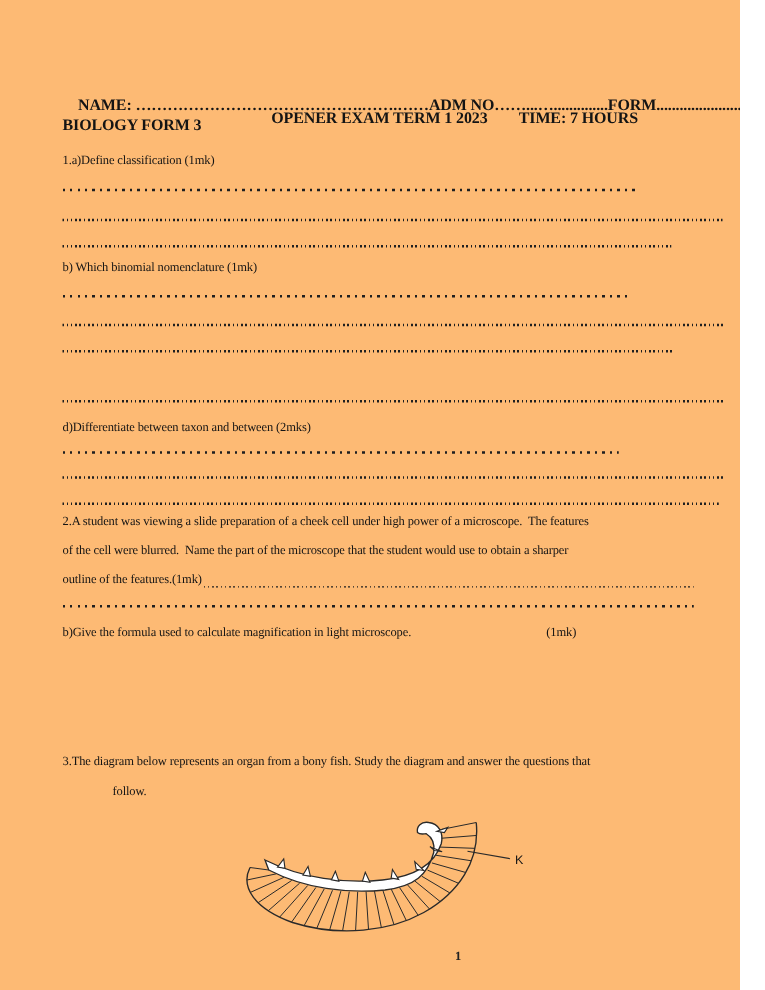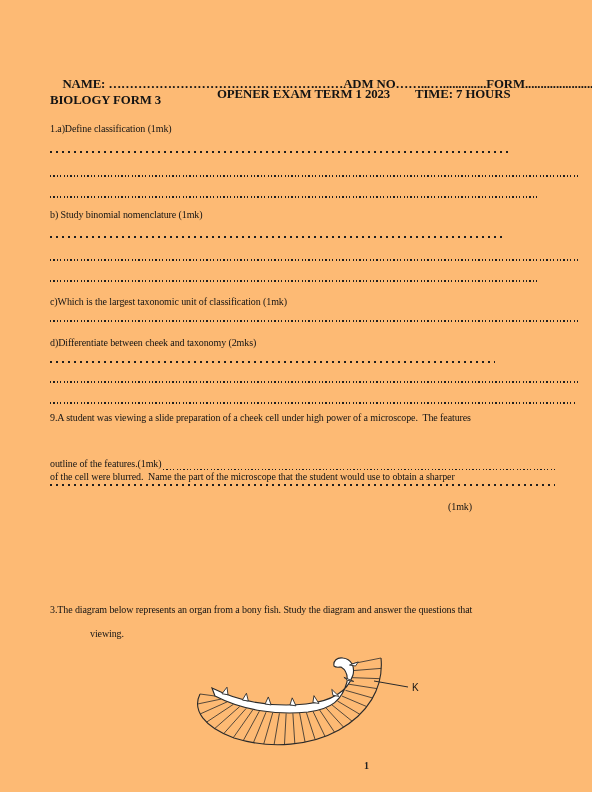--- a/index.html
+++ b/index.html
@@ -32,45 +32,45 @@
 
   <span class="abs bold" style="left:50px;  top:76px;margin-top:16px;">BIOLOGY FORM 3</span>
   <span class="abs bold" style="left:217px; top:86px;">OPENER EXAM TERM 1 2023</span>
   <span class="abs bold" style="left:415px; top:86px;">TIME: 7 HOURS</span>
 
   <span class="abs" style="left:50px; top:121px;">1.a)Define classification (1mk)</span>
   <div class="dw" style="left:50px; top:151px; width:460px;"></div>
   <div class="df" style="left:50px; top:175px; width:528px;"></div>
   <div class="df" style="left:50px; top:196px; width:487px;"></div>
 
-  <span class="abs" style="left:50px; top:207px;">b) Study binomial nomenclature (1mk)</span>
+  <span class="abs" style="left:50px; top:207px;">b) Which binomial nomenclature (1mk)</span>
   <div class="dw" style="left:50px; top:236px; width:455px;"></div>
   <div class="df" style="left:50px; top:259px; width:530px;"></div>
   <div class="df" style="left:50px; top:280px; width:490px;"></div>
 
-  <span class="abs" style="left:50px; top:294px;">c)Which is the largest taxonomic unit of classification (1mk)</span>
   <div class="df" style="left:50px; top:320px; width:530px;"></div>
 
-  <span class="abs" style="left:50px; top:335px;">d)Differentiate between cheek and taxonomy (2mks)</span>
+  <span class="abs" style="left:50px; top:335px;">d)Differentiate between taxon and between (2mks)</span>
   <div class="dw" style="left:50px; top:361px; width:445px;"></div>
   <div class="df" style="left:50px; top:381px; width:530px;"></div>
   <div class="df" style="left:50px; top:402px; width:525px;"></div>
 
-  <span class="abs" style="left:50px; top:410px;">9.A student was viewing a slide preparation of a cheek cell under high power of a microscope.  The features</span>
-  <span class="abs" style="left:50px; top:433px;margin-top:36px;">of the cell were blurred.  Name the part of the microscope that the student would use to obtain a sharper</span>
+  <span class="abs" style="left:50px; top:410px;">2.A student was viewing a slide preparation of a cheek cell under high power of a microscope.  The features</span>
+  <span class="abs" style="left:50px; top:433px;">of the cell were blurred.  Name the part of the microscope that the student would use to obtain a sharper</span>
   <div class="fillrow abs" style="left:50px; top:456px; width:505px;">
     <span>outline of the features.(1mk)</span>
     <div class="filler"></div>
   </div>
   <div class="dw" style="left:50px; top:484px; width:505px;"></div>
 
-  <span class="abs" style="left:437px; top:499px;margin-left:11px;">(1mk)</span>
+  <span class="abs" style="left:50px;  top:499px;">b)Give the formula used to calculate magnification in light microscope.</span>
+  <span class="abs" style="left:437px; top:499px;">(1mk)</span>
 
   <span class="abs" style="left:50px; top:602px;">3.The diagram below represents an organ from a bony fish. Study the diagram and answer the questions that</span>
-  <span class="abs" style="left:90px; top:626px;">viewing.</span>
+  <span class="abs" style="left:90px; top:626px;">follow.</span>
 
   <svg id="gill-svg" width="300" height="105" viewBox="0 0 300 105" style="position:absolute; left:160px; top:648px;">
 
     <path id="innerBase" d="M 55,48 C 84,64 118,68 148,64 C 172,61 183,52 188,36 C 191,28 190,22 186,17" fill="none" stroke="none"></path>
     <path id="outerEdge" d="M 40,46 C 32,62 44,79 74,90 C 112,102 152,97 179,82 C 207,66 224,41 221,10" fill="none" stroke="none"></path>
     <path id="topEdge" d="M 52,40 C 82,55 116,59 146,56 C 174,53 188,42 193,27 C 195,18 191,11 183,10" fill="none" stroke="none"></path>
 
     <g id="filaments" stroke="#2a2a2a" stroke-width="0.8">
         <line x1="55" y1="48" x2="40" y2="46"></line>
         <line x1="60.97456741333008" y1="51.09477615356445" x2="37.585182189941406" y2="56.00006103515625"></line>

